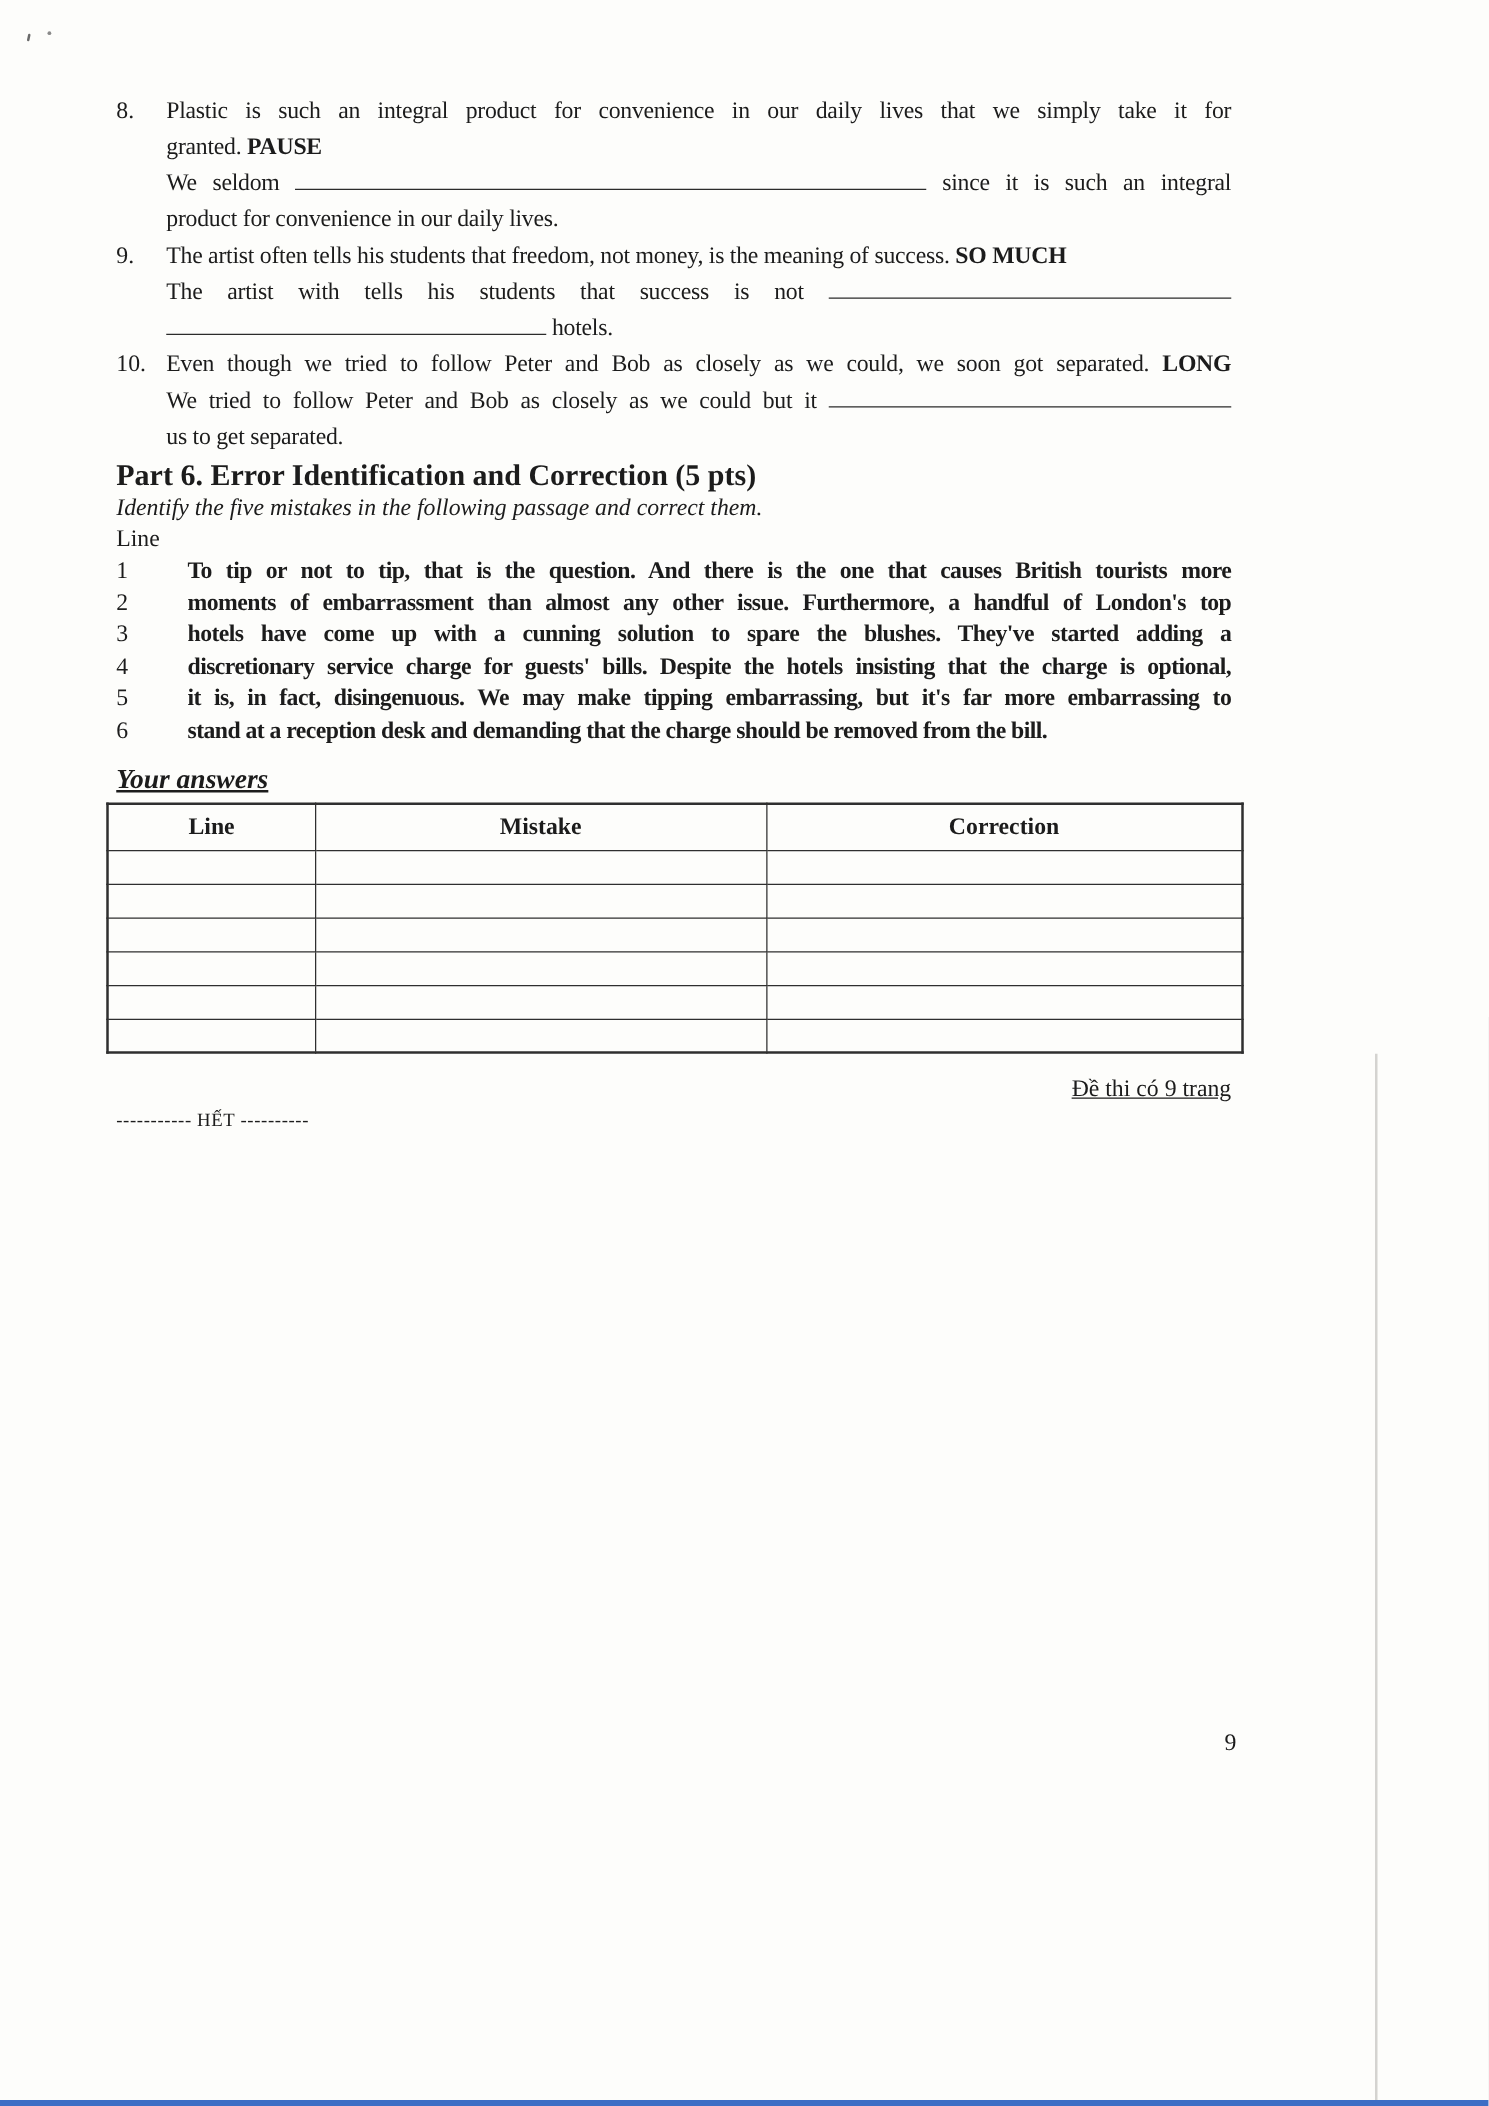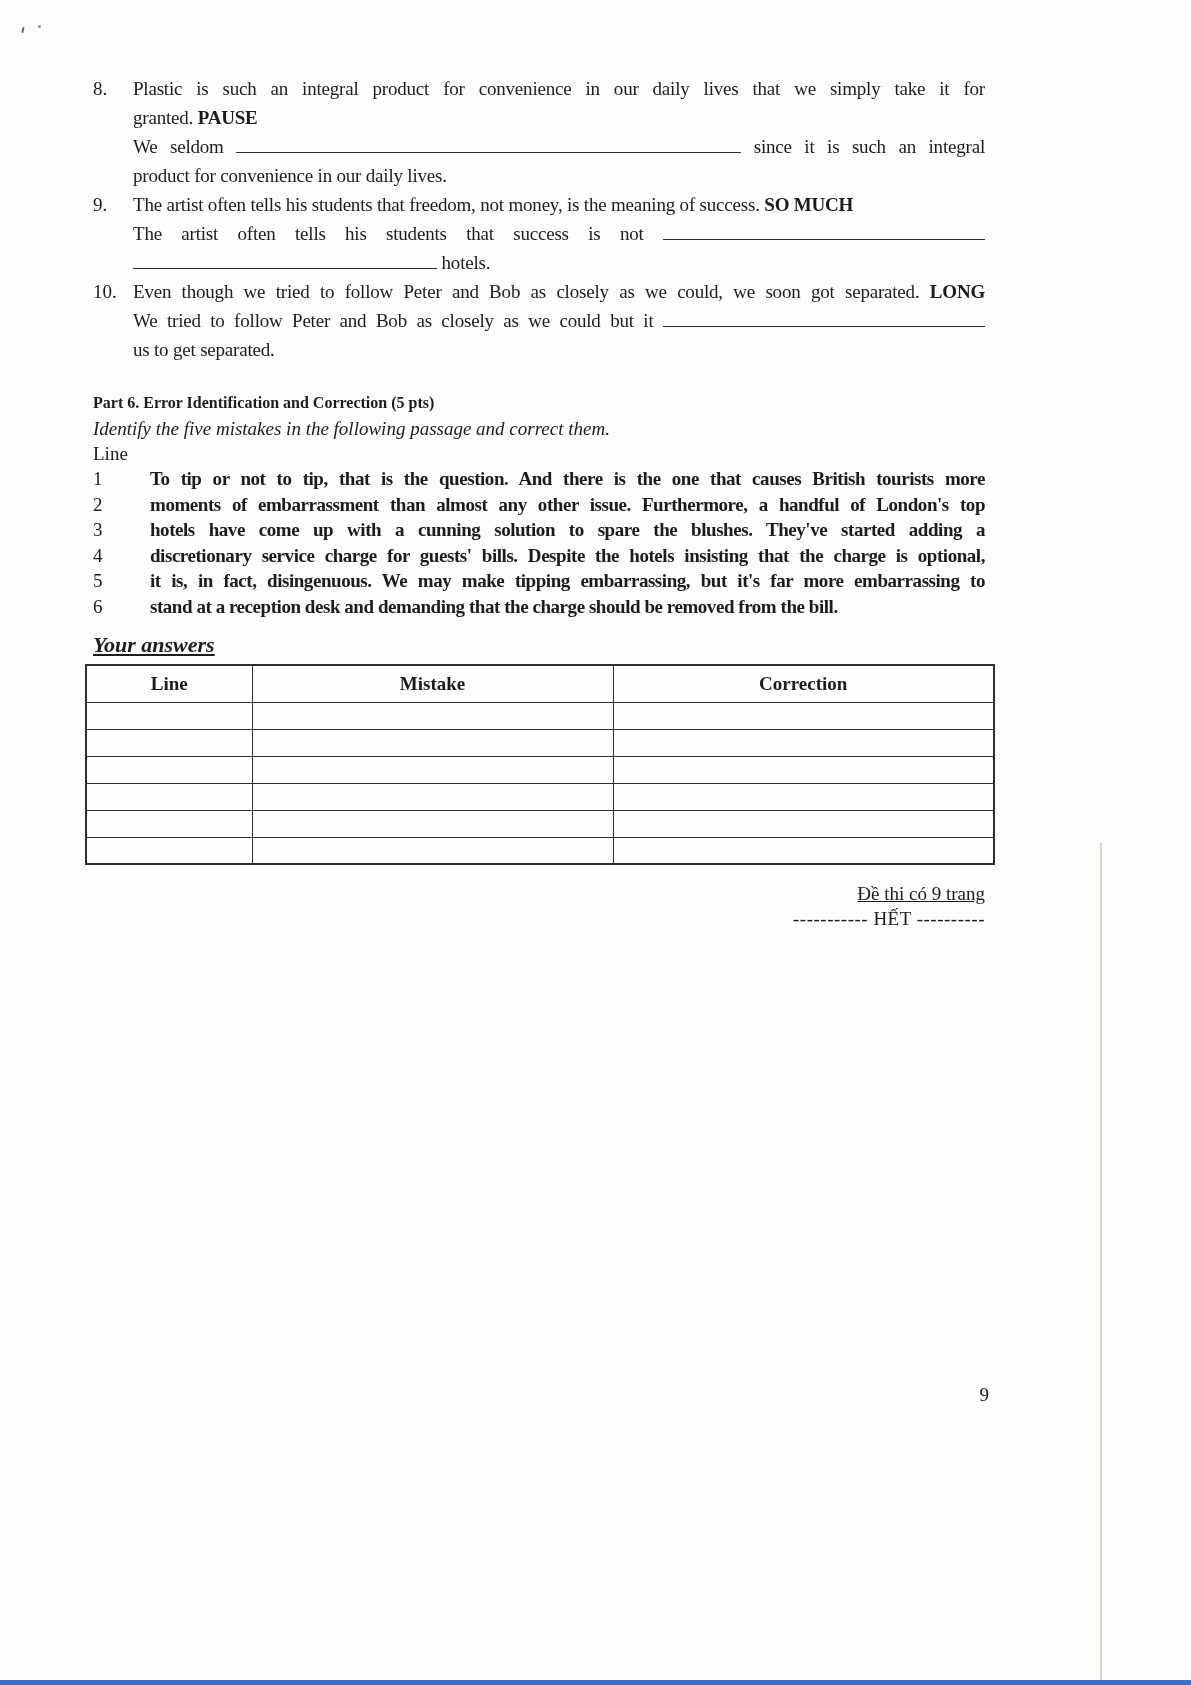--- a/index.html
+++ b/index.html
@@ -19,40 +19,40 @@
   .item { display:flex; }
   .inum { width:40px; flex:none; font-size:19px; line-height:29px; }
   .ibody { flex:1; min-width:0; }
   .line { font-size:19px; line-height:29px; letter-spacing:-0.2px; }
   .just { text-align:justify; text-align-last:justify; }
   .kw { font-weight:bold; }
   .blank { display:inline-block; height:17px; border-bottom:1.2px solid #2b2b2b; vertical-align:baseline; }
   .b505 { width:505px; } .b322 { width:322px; } .b304 { width:304px; }
 
   
-  .p6-title { margin-top:26px; font-size:16px; font-weight:bold; line-height:26px; }
+  .p6-title { margin-top:4px; font-size:24px; font-weight:bold; line-height:26px; }
   .p6-instr { font-size:19px; font-style:italic; line-height:25px; }
   .p6-linelabel { font-size:19px; line-height:25px; }
   .pline { display:flex; }
   .pnum { width:57px; flex:none; font-size:19px; line-height:25.5px; }
   .ptext { flex:1; min-width:0; font-size:19px; line-height:25.5px; letter-spacing:-0.45px;font-weight:bold; }
   .ptext.just { text-align:justify; text-align-last:justify; }
 
   
   .ya-label { margin-top:14px; font-size:22px; font-weight:bold; font-style:italic; text-decoration:underline; line-height:24px; }
   table.ans { border-collapse:collapse; margin-top:7px; margin-left:-8px; width:908px; table-layout:fixed; }
   table.ans, table.ans th, table.ans td { border:1px solid #2f2f2f; }
   table.ans { border-width:2px; }
   table.ans th { font-size:19px; font-weight:bold; height:37px; text-align:center; vertical-align:middle; }
   table.ans td { height:27px; }
   col.c-line { width:166px; } col.c-mistake { width:361px; } col.c-corr { width:381px; }
 
   
   .pages-note { margin-top:16px; font-size:19px; text-align:right; line-height:25px;text-decoration:underline; }
-  .end-marker { font-size:19px; text-align:right; line-height:26px; letter-spacing:0.5px; }
+  .end-marker { font-size:15px; text-align:left; line-height:26px; letter-spacing:0.5px; }
   .page-number { position:absolute; top:1384px; right:202px; font-size:19px; }
 
   
   .speck-comma { position:absolute; left:22px; top:27px; width:2px; height:6px; background:#6a6a6a; border-radius:1px; transform:rotate(12deg); }
   .speck-dot { position:absolute; left:38px; top:25px; width:3px; height:3px; background:#8a8a8a; border-radius:50%; }
   .scan-vline { position:absolute; left:1100px; top:843px; width:2px; height:842px; background:#d4d3d0; }
   .scan-blueline { position:absolute; left:0; bottom:0; width:100%; height:5px; background:#3d6ec5; }
 </style>
 </head>
 <body>
@@ -71,21 +71,21 @@
         <div class="line"><span>granted.</span> <span class="kw">PAUSE</span></div>
         <div class="line just"><span>We seldom</span> <span class="blank b505"></span> <span>since it is such an integral</span></div>
         <div class="line"><span>product for convenience in our daily lives.</span></div>
       </div>
     </div>
 
     <div class="item">
       <div class="inum">9.</div>
       <div class="ibody">
         <div class="line"><span>The artist often tells his students that freedom, not money, is the meaning of success.</span> <span class="kw">SO MUCH</span></div>
-        <div class="line just"><span>The artist often tells his students that success is not</span> <span class="blank b322"></span></div>
+        <div class="line just"><span>The artist with tells his students that success is not</span> <span class="blank b322"></span></div>
         <div class="line"><span class="blank b304"></span> <span>hotels.</span></div>
       </div>
     </div>
 
     <div class="item">
       <div class="inum">10.</div>
       <div class="ibody">
         <div class="line just"><span>Even though we tried to follow Peter and Bob as closely as we could, we soon got separated.</span> <span class="kw">LONG</span></div>
         <div class="line just"><span>We tried to follow Peter and Bob as closely as we could but it</span> <span class="blank b322"></span></div>
         <div class="line"><span>us to get separated.</span></div>

